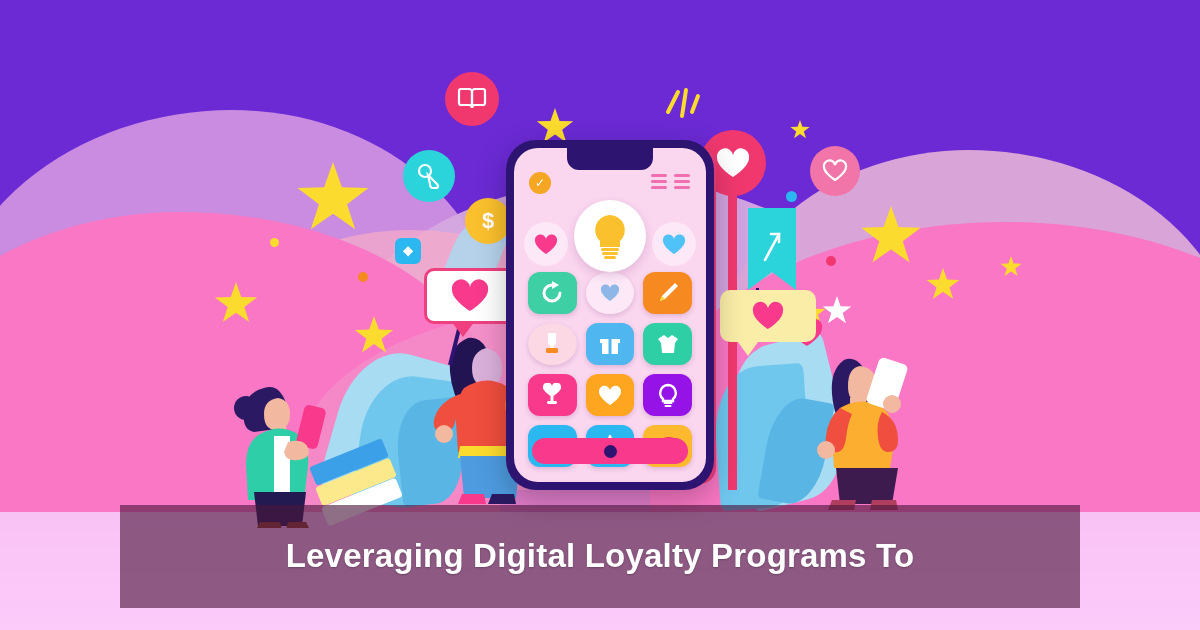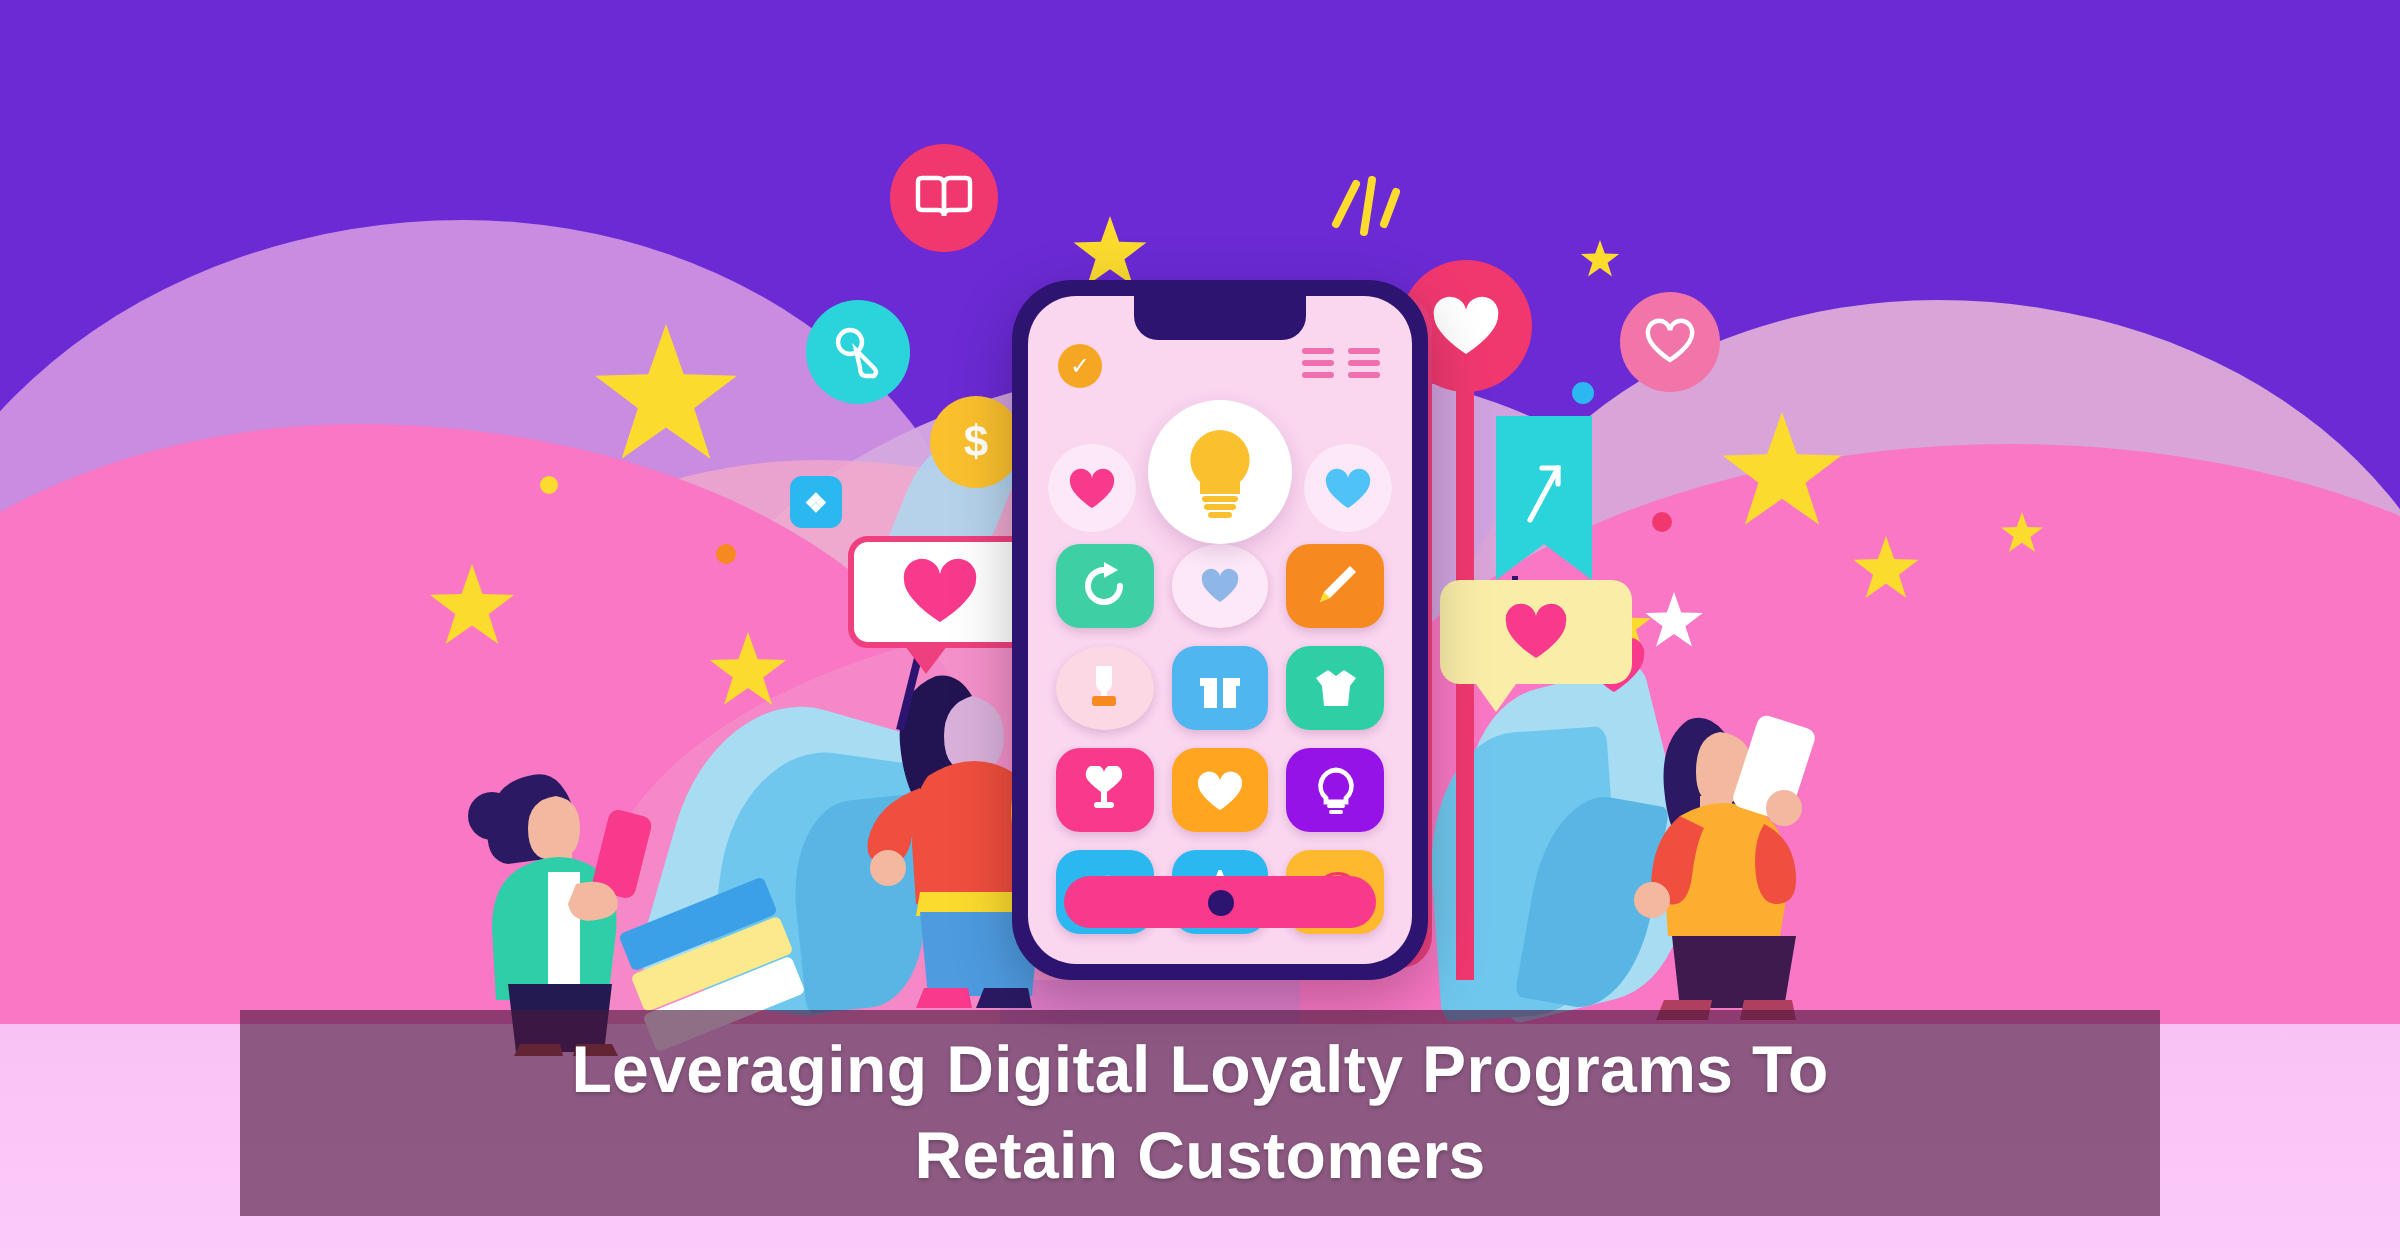--- a/index.html
+++ b/index.html
@@ -466,16 +466,15 @@
       </div>
 
       <div class="home-bar">
         <span class="home-dot"></span>
       </div>
     </div>
   </div>
 
   <div class="title-overlay">
     <div class="line">Leveraging Digital Loyalty Programs To</div>
-    <div class="line">Retain Customers</div>
   </div>
 
 </div>
 
 </body></html>

